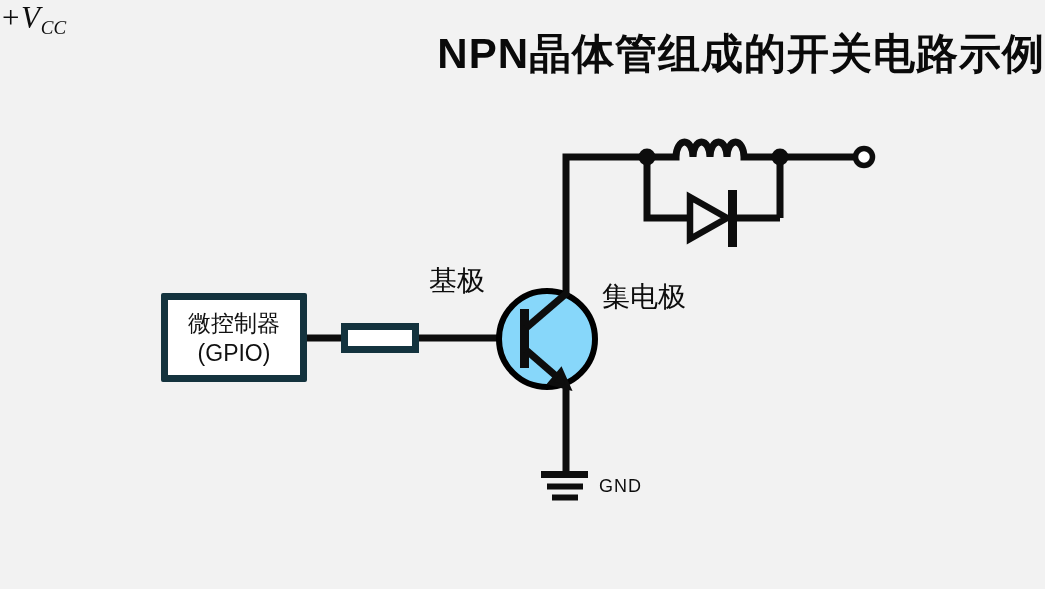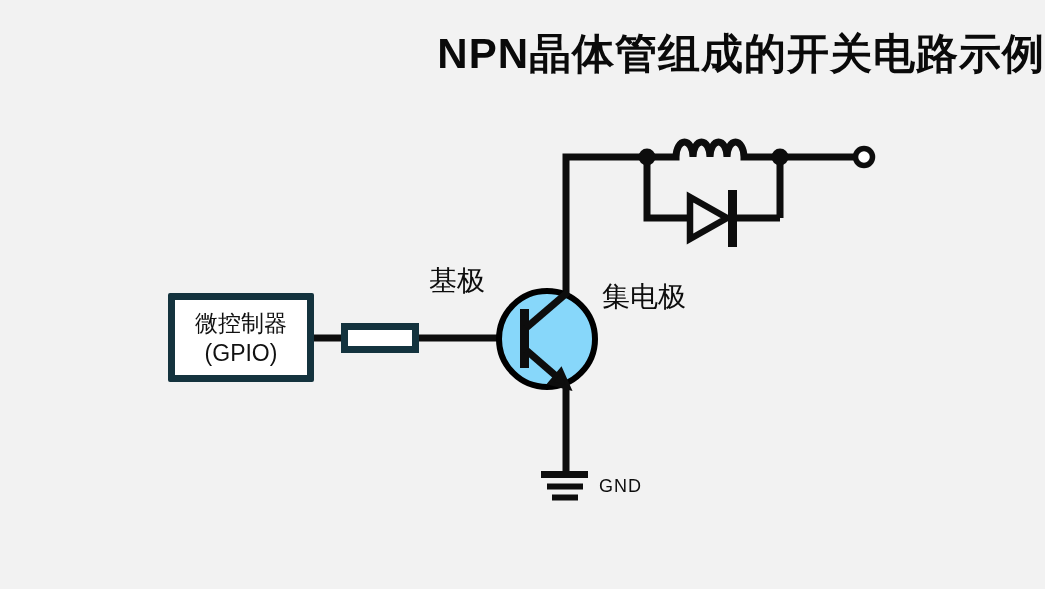--- a/index.html
+++ b/index.html
@@ -14,21 +14,21 @@
     position:absolute;left:0;top:26px;width:100%;
     text-align:right;
     font-size:42px;font-weight:bold;color:#0a0a0a;
     letter-spacing:1px;
   }
   svg.wires{position:absolute;left:0;top:0;}
   .mcu-box{
     position:absolute;left:161px;top:293px;
     width:146px;height:89px;box-sizing:border-box;
     background:#ffffff;border:7px solid #14333e;border-radius:2px;
-    display:flex;flex-direction:column;align-items:center;justify-content:center;margin-left:7px;
+    display:flex;flex-direction:column;align-items:center;justify-content:center;
   }
   .mcu-box .mcu-line{
     font-size:23px;line-height:30px;color:#111111;text-align:center;
   }
   .lbl{
     position:absolute;color:#0d0d0d;font-size:28px;line-height:30px;white-space:nowrap;
   }
   .lbl-base{left:429px;top:266px;}
   .lbl-collector{left:602px;top:282px;}
   .lbl-emitter{left:604px;top:378px;}
@@ -89,14 +89,15 @@
   </svg>
 
   <div class="mcu-box">
     <div class="mcu-line">微控制器</div>
     <div class="mcu-line">(GPIO)</div>
   </div>
 
   <div class="lbl lbl-base">基极</div>
   <div class="lbl lbl-collector">集电极</div>
   <div class="lbl lbl-gnd">GND</div>
+  <div class="lbl-vcc"><span class="vcc-main">+V</span><span class="vcc-sub">CC</span></div>
 
 </div>
 
 </body></html>

